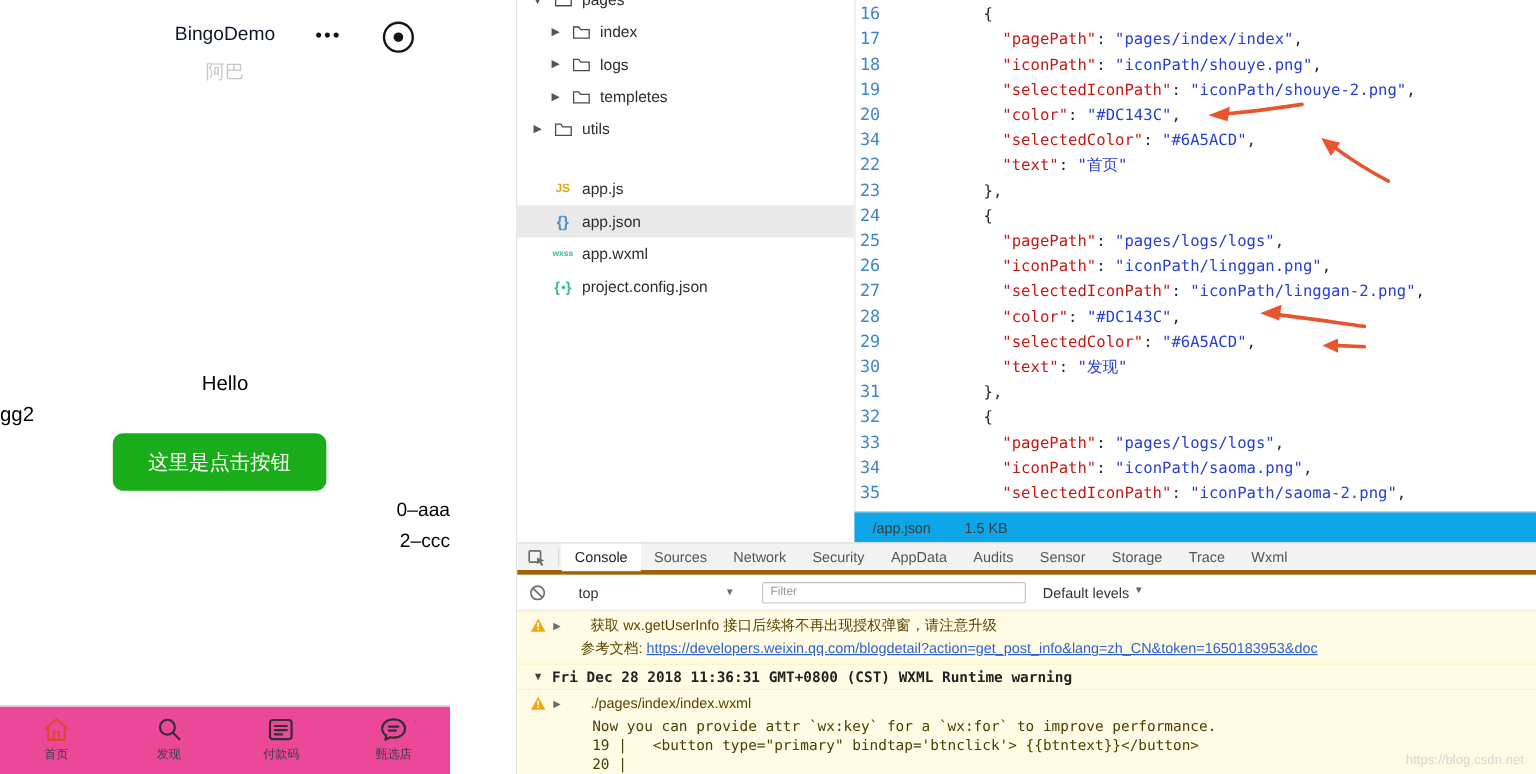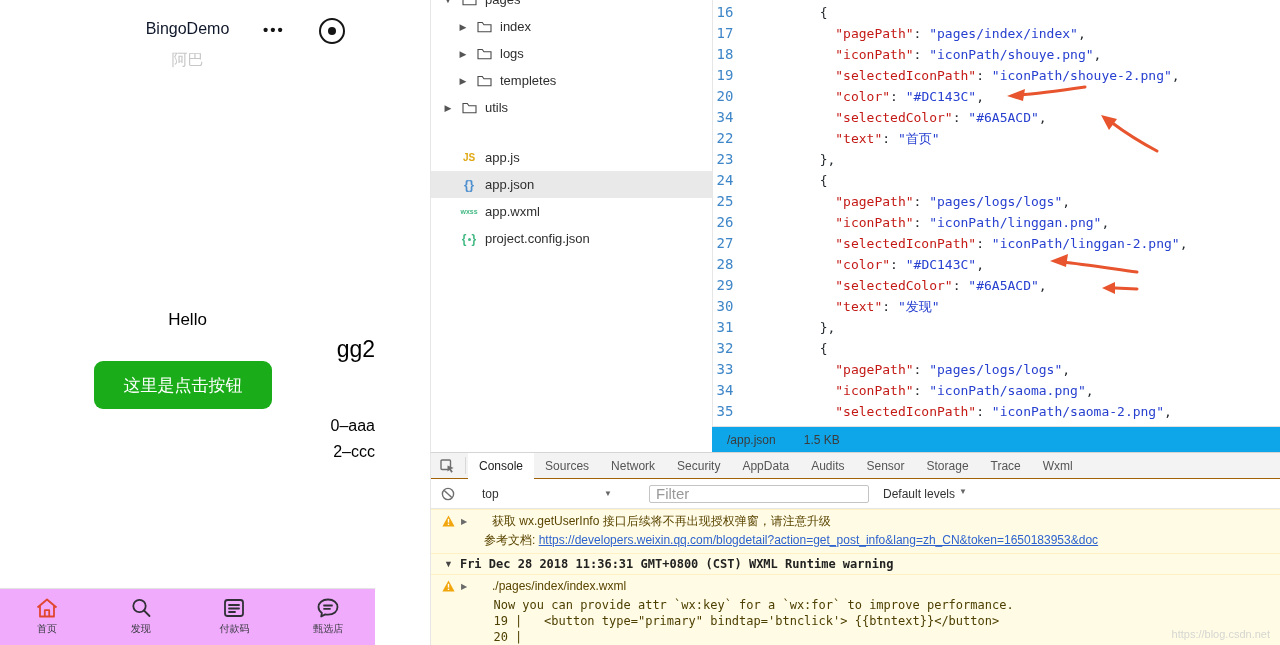--- a/index.html
+++ b/index.html
@@ -8,25 +8,25 @@
   .app{position:relative;width:1280px;height:645px;overflow:hidden;background:#fff}
 
   
   .sim{position:absolute;left:0;top:0;width:375px;height:645px;background:#fff}
   .sim-title{position:absolute;top:20px;left:0;right:0;text-align:center;font-size:16px;color:#0f172a}
   .sim-dots{position:absolute;top:21px;left:263px;font-size:15px;font-weight:700;letter-spacing:2px;color:#151515;cursor:pointer}
   .sim-capsule{position:absolute;top:18px;left:319px;width:26px;height:26px;border:2.5px solid #151515;border-radius:50%;display:flex;align-items:center;justify-content:center;cursor:pointer}
   .sim-capsule .dot{width:8px;height:8px;border-radius:50%;background:#151515}
   .sim-sub{position:absolute;top:50px;left:0;right:0;text-align:center;font-size:16px;color:#C7C7C7}
   .sim-hello{position:absolute;top:310px;left:0;right:0;text-align:center;font-size:17px;color:#000}
-  .sim-gg{position:absolute;top:336px;left:0;right:0;text-align:right;font-size:23px;color:#000}
+  .sim-gg{position:absolute;top:336px;left:0;right:0;text-align:left;font-size:17px;color:#000}
   .sim-btn{position:absolute;top:361px;left:94px;width:178px;height:48px;border:none;border-radius:9px;
            background:var(--wechat-green,#1AAD19);color:#fff;font-size:17px;font-family:inherit;cursor:pointer}
   .sim-list{position:absolute;top:413px;left:0;right:0;text-align:right;font-size:16px;line-height:26px;color:#000}
-  .sim-tabbar{position:absolute;bottom:0;left:0;width:375px;height:57px;border-top:1px solid #E3E3E3;background:#f0abfc;display:flex}
+  .sim-tabbar{position:absolute;bottom:0;left:0;width:375px;height:57px;border-top:1px solid #E3E3E3;background:#ec4899;display:flex}
   .tb-item{flex:1;display:flex;flex-direction:column;align-items:center;padding-top:6px;color:#2F2F35;cursor:pointer}
   .tb-item.active{color:var(--tab-active,#E0462F)}
   .tb-icon svg{display:block}
   .tb-label{font-size:10px;margin-top:1px;color:#3A3B42}
 
   
   .tree{position:absolute;left:430px;top:0;width:282px;height:452px;background:#fff;border-left:1px solid #E6E6E6;overflow:hidden;padding-top:1px}
   .tree-row{height:27px;display:flex;align-items:center;gap:6px;font-size:13px;color:#2E2E2E;cursor:pointer}
   .tree-row.cut{margin-top:-15px}
   .tree-row.selected{background:#E9E9E9}
@@ -49,30 +49,30 @@
   .arrows{position:absolute;left:0;top:0;pointer-events:none}
   .ar{stroke:var(--arrow,#E8542D);stroke-width:3;fill:none;stroke-linecap:round}
   .ah{fill:var(--arrow,#E8542D)}
 
   
   .statusbar{position:absolute;left:712px;top:426px;width:568px;height:26px;background:#0ea5e9;border-top:1px solid #E0E0E0;
              display:flex;align-items:center;gap:28px;padding-left:15px;font-size:12px;color:#3C3C3C}
 
   
   .console{position:absolute;left:430px;top:452px;width:850px;height:193px;background:#fff;border-left:1px solid #E6E6E6;border-top:1px solid #D5D5D5;overflow:hidden}
-  .ctabs{height:26px;background:#F3F3F3;border-bottom:1px solid #a16207;display:flex;align-items:stretch;font-size:12px;color:#555}
+  .ctabs{height:26px;background:#F3F3F3;border-bottom:4px solid #a16207;display:flex;align-items:stretch;font-size:12px;color:#555}
   .inspect{width:32px;display:flex;align-items:center;justify-content:center;cursor:pointer}
   .vsep{width:1px;background:#D8D8D8;margin:4px 2px;flex:none}
   .ctab{padding:0 11px;display:flex;align-items:center;cursor:pointer}
   .ctab.active{background:#fff;color:#222;box-shadow:0 1px 0 #fff}
   .cfilter{height:30px;display:flex;align-items:center;border-bottom:1px solid #E6E6E6;font-size:12px;color:#444;background:#fff}
   .clear{width:34px;display:flex;justify-content:center;cursor:pointer}
   .ctx{width:150px;display:flex;justify-content:space-between;align-items:center;padding:0 8px 0 12px;cursor:pointer;color:#333}
   .caret-dn{font-size:8px;color:#666}
-  .cfilter-input{width:220px;height:18px;margin-left:24px;border:1px solid #C4C4C4;border-radius:2px;font-size:15px;padding:0 6px;color:#333;font-family:inherit}
+  .cfilter-input{width:220px;height:18px;margin-left:10px;border:1px solid #C4C4C4;border-radius:2px;font-size:10px;padding:0 6px;color:#333;font-family:inherit}
   .cfilter-input::placeholder{color:#999}
   .levels{margin-left:14px;display:flex;gap:4px;color:#333;cursor:pointer}
   .cmsg{background:var(--warn-bg,#FFFBE5);border-top:1px solid #FFF1C4;padding:3px 0 4px;font-size:12px;color:#5A4500}
   .cfirst{display:flex;align-items:flex-start;line-height:17px}
   .cwarn-icon{margin-left:11px;margin-top:2px;flex:none}
   .ccaret{margin-left:6px;width:10px;font-size:8px;color:#6B6B6B;line-height:17px;flex:none;cursor:pointer}
   .cftext{margin-left:21px}
   .cmsg-line{padding-left:53px;line-height:17px}
   .link{color:var(--link,#2E63CE);text-decoration:underline;cursor:pointer}
   .cmsg-code{font-family:"DejaVu Sans Mono","Liberation Mono",monospace;white-space:pre;padding-left:48px;line-height:16px;font-size:12px;color:#4D3F00}

